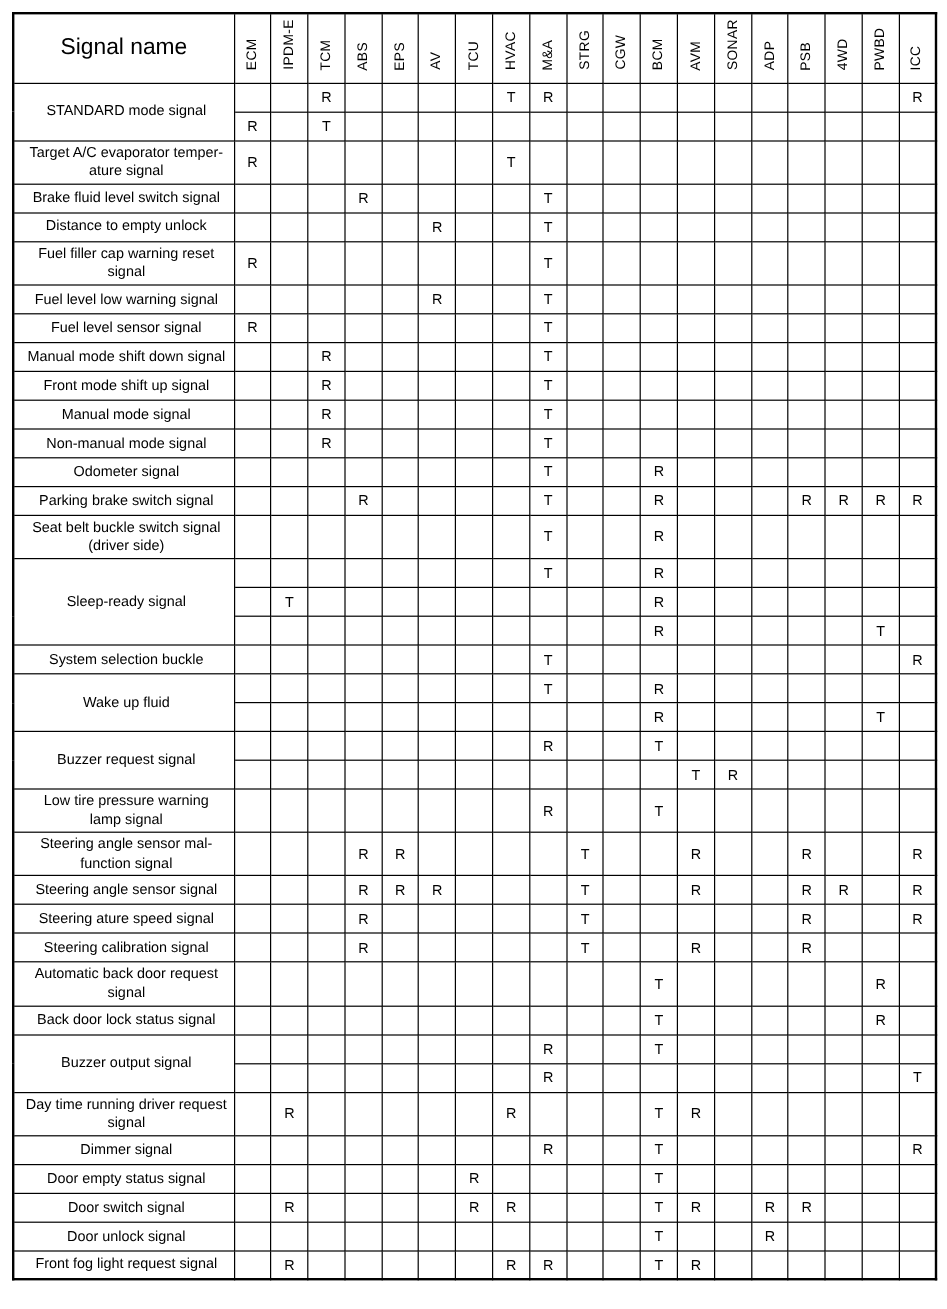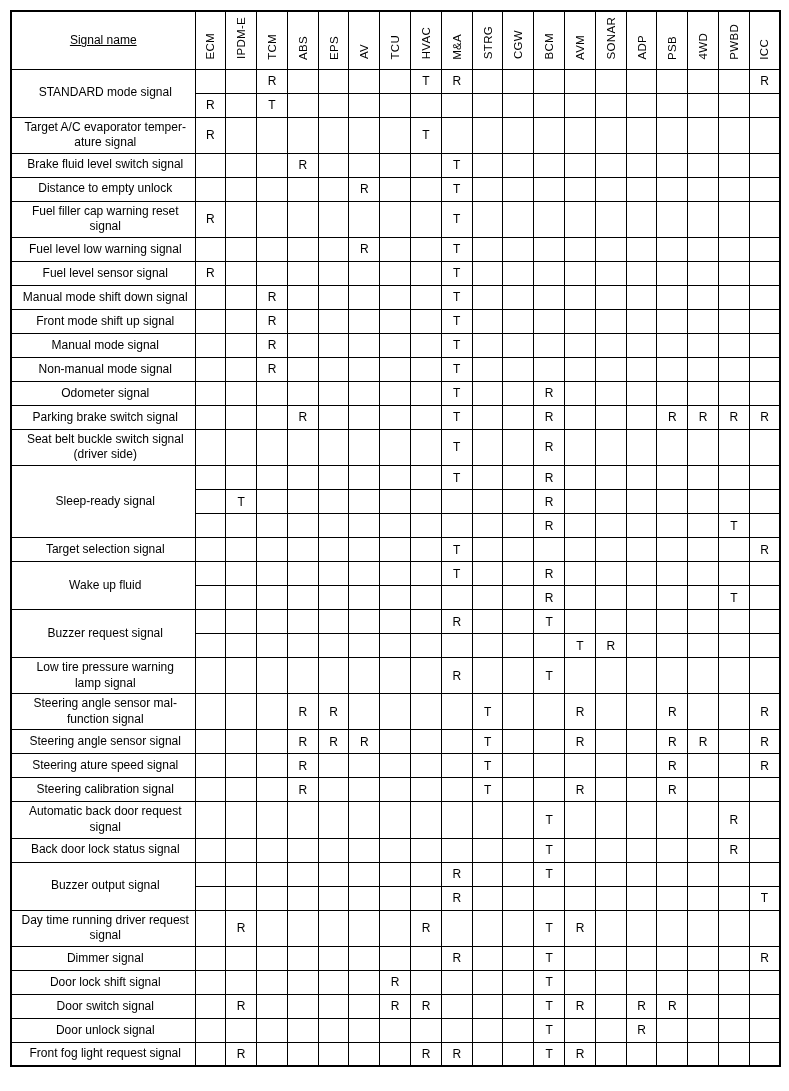--- a/index.html
+++ b/index.html
@@ -18,22 +18,21 @@
     background: #fff;
   }
   .signal-table th, .signal-table td {
     border: 1px solid #000;
     font-weight: normal;
     overflow: hidden;
   }
   th.name-head {
     text-align: center;
     vertical-align: middle;
-    font-size: 12px;
-    text-decoration: underline;
+    font-size: 19px;
   }
   th.ecu-head {
     height: 58px;
     vertical-align: bottom;
     text-align: center;
     padding: 0 0 5px 0;
   }
   .vtext {
     display: inline-block;
     writing-mode: vertical-rl;
@@ -500,21 +499,21 @@
         <td class="val">R</td>
         <td class="val"></td>
         <td class="val"></td>
         <td class="val"></td>
         <td class="val"></td>
         <td class="val"></td>
         <td class="val">T</td>
         <td class="val"></td>
       </tr>
       <tr style="height: 24px;">
-        <td class="name-cell" rowspan="1">Target selection signal</td>
+        <td class="name-cell" rowspan="1">System selection buckle</td>
         <td class="val"></td>
         <td class="val"></td>
         <td class="val"></td>
         <td class="val"></td>
         <td class="val"></td>
         <td class="val"></td>
         <td class="val"></td>
         <td class="val"></td>
         <td class="val">T</td>
         <td class="val"></td>
@@ -853,21 +852,21 @@
         <td class="val">T</td>
         <td class="val"></td>
         <td class="val"></td>
         <td class="val"></td>
         <td class="val"></td>
         <td class="val"></td>
         <td class="val"></td>
         <td class="val">R</td>
       </tr>
       <tr style="height: 24px;">
-        <td class="name-cell" rowspan="1">Door lock shift signal</td>
+        <td class="name-cell" rowspan="1">Door empty status signal</td>
         <td class="val"></td>
         <td class="val"></td>
         <td class="val"></td>
         <td class="val"></td>
         <td class="val"></td>
         <td class="val"></td>
         <td class="val">R</td>
         <td class="val"></td>
         <td class="val"></td>
         <td class="val"></td>

